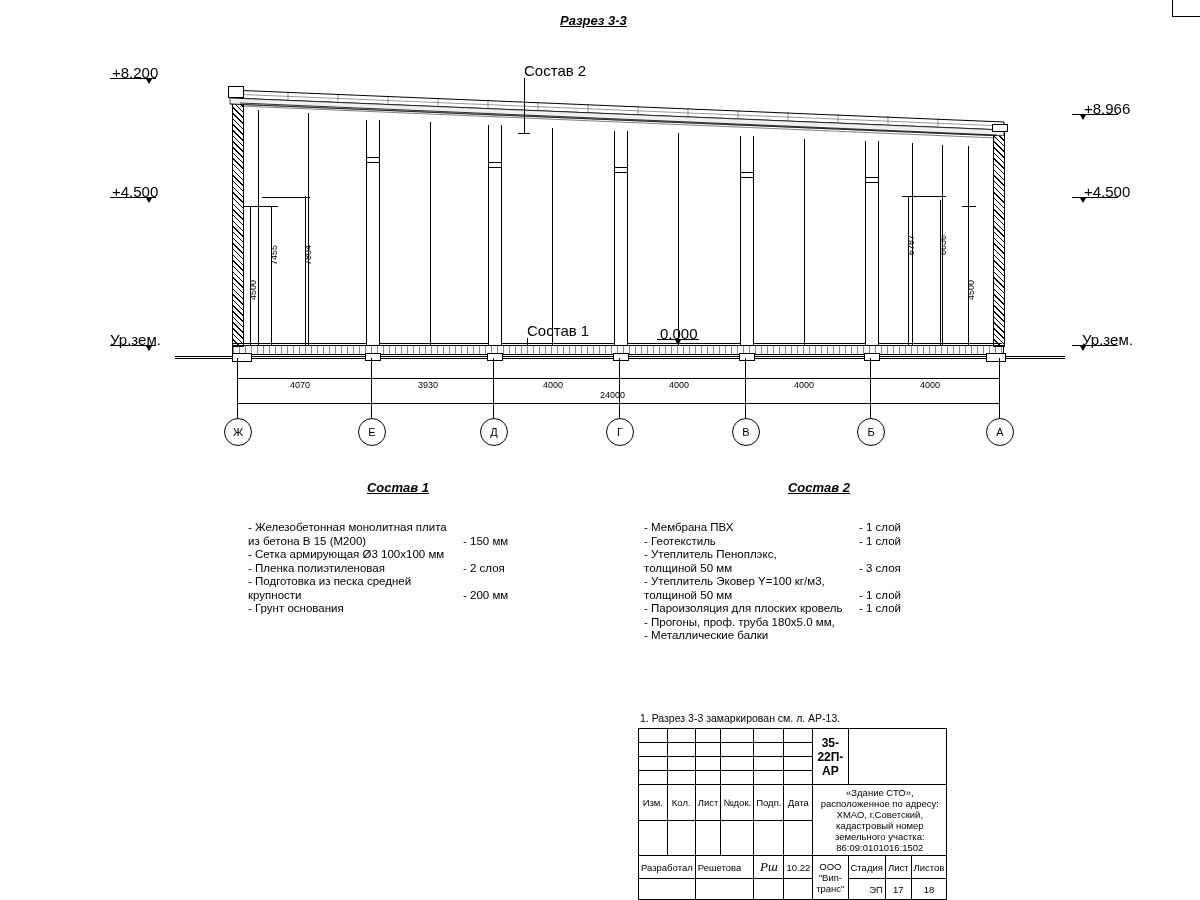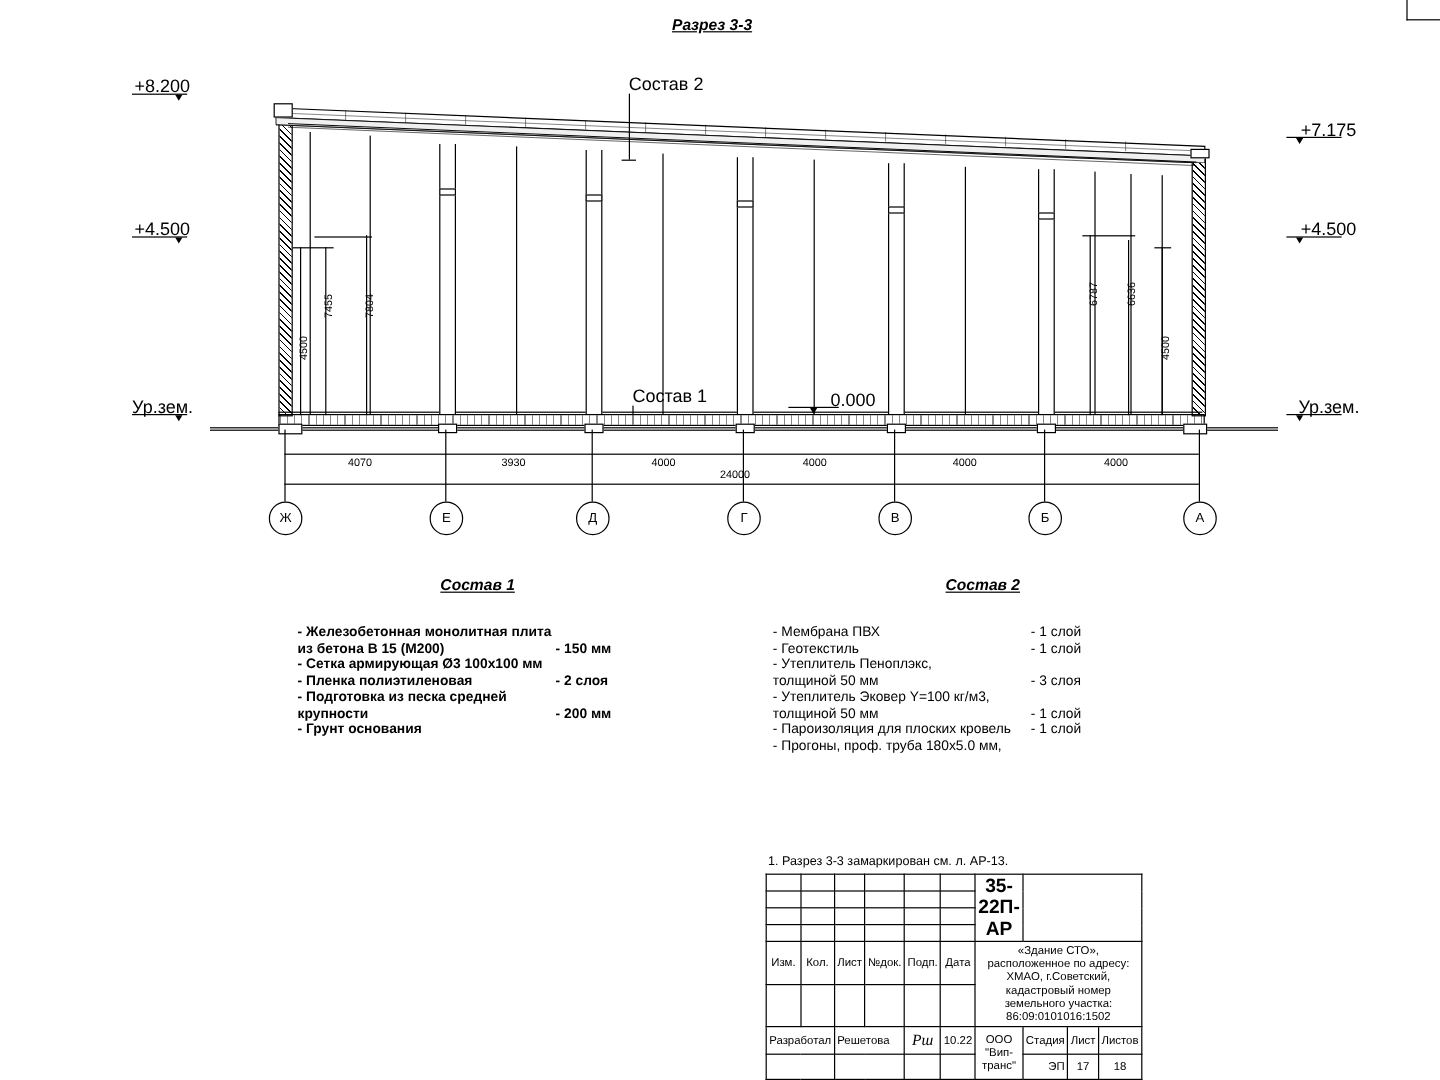--- a/index.html
+++ b/index.html
@@ -115,33 +115,33 @@
   <div class="arrowdown" style="left:146px;top:79px;"></div>
 
   <div class="abs lbl" style="left:112px;top:183px;">+4.500</div>
   <div class="hline" style="left:110px;top:197px;width:46px;"></div>
   <div class="arrowdown" style="left:146px;top:198px;"></div>
 
   <div class="abs lbl" style="left:110px;top:331px;">Ур.зем.</div>
   <div class="hline" style="left:110px;top:345px;width:46px;"></div>
   <div class="arrowdown" style="left:146px;top:346px;"></div>
 
-  <div class="abs lbl" style="left:1084px;top:100px;">+7.175</div>
+  <div class="abs lbl" style="left:1084px;top:100px;">+8.966</div>
   <div class="hline" style="left:1072px;top:114px;width:46px;"></div>
   <div class="arrowdown" style="left:1080px;top:115px;"></div>
 
   <div class="abs lbl" style="left:1084px;top:183px;">+4.500</div>
   <div class="hline" style="left:1072px;top:197px;width:46px;"></div>
   <div class="arrowdown" style="left:1080px;top:198px;"></div>
 
   <div class="abs lbl" style="left:1082px;top:331px;">Ур.зем.</div>
   <div class="hline" style="left:1072px;top:345px;width:46px;"></div>
   <div class="arrowdown" style="left:1080px;top:346px;"></div>
 
-  <div class="abs lbl" style="left:692px;top:325px;">0.000</div>
+  <div class="abs lbl" style="left:660px;top:325px;">0.000</div>
   <div class="hline" style="left:657px;top:339px;width:42px;"></div>
   <div class="arrowdown" style="left:675px;top:340px;"></div>
 
   <div class="abs lbl" style="left:524px;top:62px;">Состав 2</div>
   <div class="vline" style="left:524px;top:78px;height:55px;"></div>
   <div class="hline" style="left:518px;top:133px;width:12px;"></div>
 
   <div class="abs lbl" style="left:527px;top:322px;">Состав 1</div>
   <div class="vline" style="left:527px;top:338px;height:8px;"></div>
 
@@ -186,21 +186,21 @@
   <div class="circ" style="left:358px;top:418px;">Е</div>
   <div class="circ" style="left:480px;top:418px;">Д</div>
   <div class="circ" style="left:606px;top:418px;">Г</div>
   <div class="circ" style="left:732px;top:418px;">В</div>
   <div class="circ" style="left:857px;top:418px;">Б</div>
   <div class="circ" style="left:986px;top:418px;">А</div>
 </div>
 
 <div class="abs" style="left:248px;top:480px;width:330px;">
   <div class="ttl" style="text-align:center;width:300px;">Состав 1</div>
-  <div style="margin-top:26px;font-weight:bold;">
+  <div style="margin-top:26px;">
     <div class="listrow">
         <div class="t">- Железобетонная  монолитная плита</div>
         <div class="v"></div>
       </div>
     <div class="listrow">
         <div class="t">  из бетона В 15 (М200)</div>
         <div class="v">- 150 мм</div>
       </div>
     <div class="listrow">
         <div class="t">- Сетка армирующая Ø3 100х100 мм</div>
@@ -251,39 +251,43 @@
     <div class="listrow">
         <div class="t">  толщиной 50 мм</div>
         <div class="v">- 1 слой</div>
       </div>
     <div class="listrow">
         <div class="t">- Пароизоляция для плоских кровель</div>
         <div class="v">- 1 слой</div>
       </div>
     <div class="listrow">
         <div class="t">- Прогоны, проф. труба 180х5.0 мм,</div>
+        <div class="v"></div>
+      </div>
+    <div class="listrow">
+        <div class="t">- Металлические балки</div>
         <div class="v"></div>
       </div>
   </div>
 </div>
 
 <div class="abs" style="left:640px;top:712px;font-size:10.5px;">1. Разрез 3-3 замаркирован см. л. АР-13.</div>
 
 <div class="abs" style="left:638px;top:728px;">
   <table class="stamp" style="left:0;top:0;">
 
     <tbody>
         <tr>
       <td style="width:26px;height:13px;"></td>
       <td style="width:26px;"></td>
       <td style="width:28px;"></td>
       <td style="width:34px;"></td>
       <td style="width:34px;"></td>
       <td style="width:34px;"></td>
-      <td rowspan="4" colspan="4" style="width:340px;text-align:center;font-size:16px;font-weight:bold;">35-22П-АР</td>
+      <td rowspan="4" colspan="4" style="width:340px;text-align:center;font-size:12px;font-weight:bold;">35-22П-АР</td>
       <td rowspan="4" colspan="3" style="width:34px;border-top:1px solid #000;"></td>
     </tr>
     <tr>
       <td style="height:13px;"></td>
           <td></td>
           <td></td>
       <td></td>
           <td></td>
           <td></td>
     </tr>

